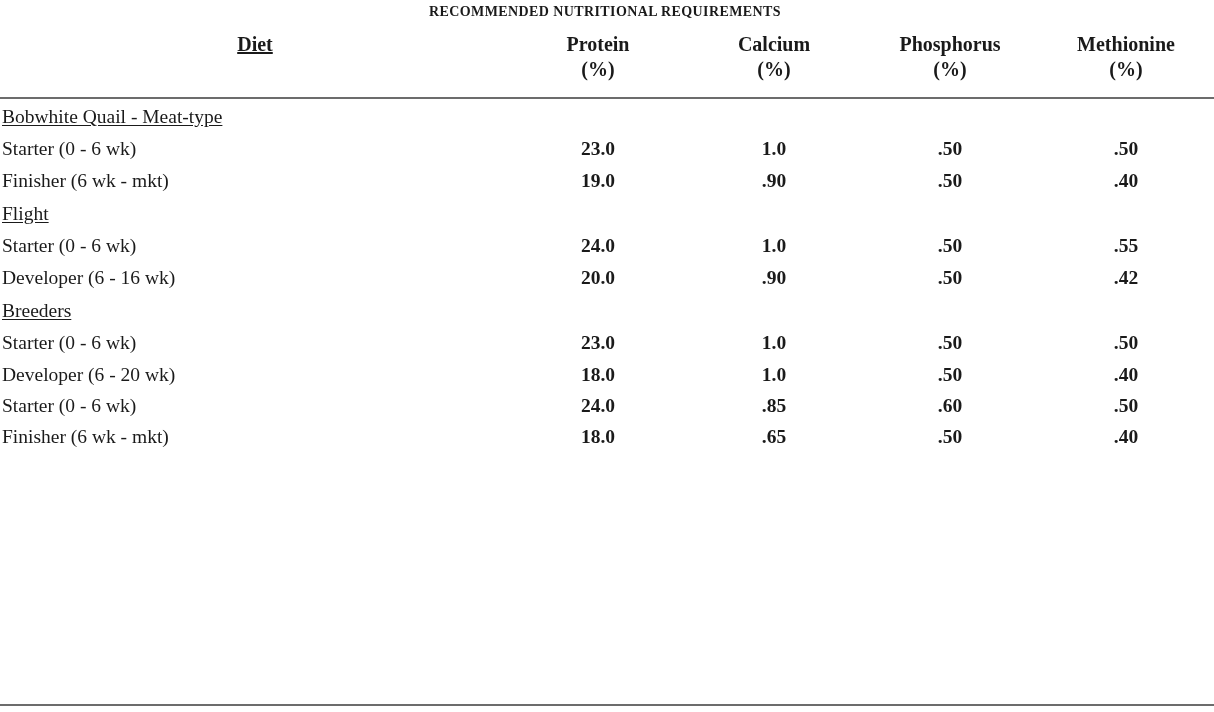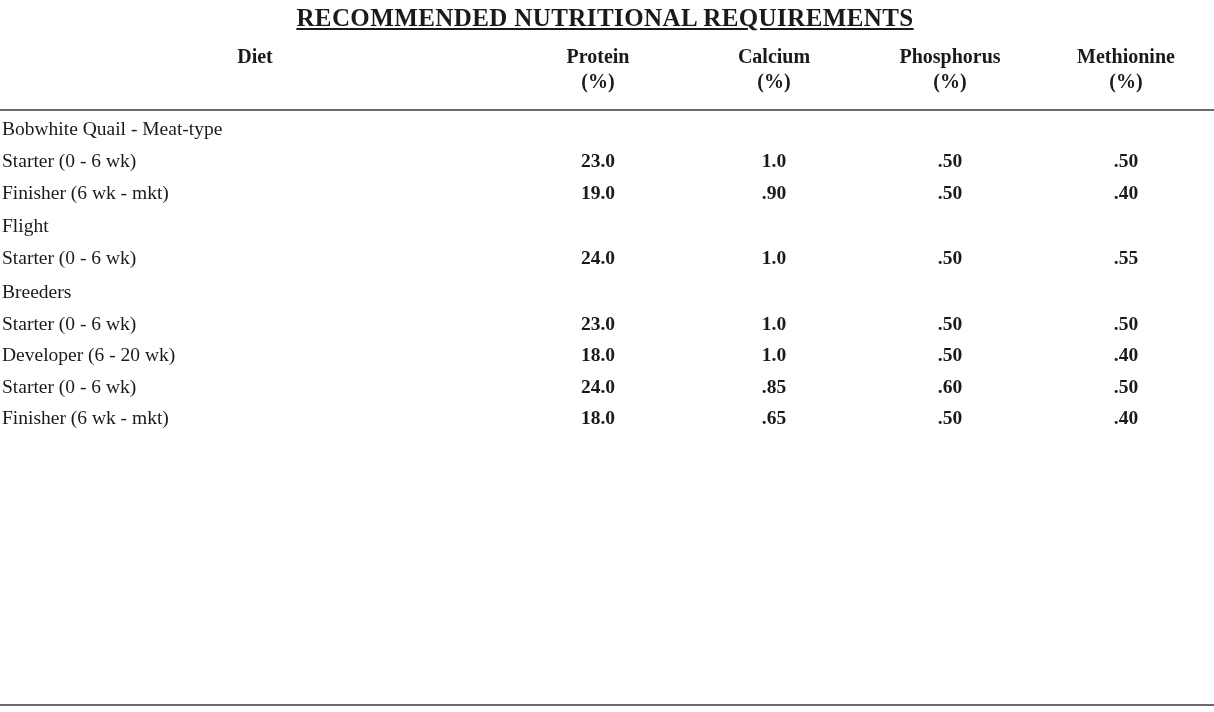--- a/index.html
+++ b/index.html
@@ -18,27 +18,26 @@
   .page {
     position: relative;
     width: 1214px;
     height: 712px;
     box-sizing: border-box;
     padding: 0;
   }
 
   .doc-title {
     text-align: center;
-    font-size: 25px;
+    font-size: 14px;
     letter-spacing: 0.4px;
     font-weight: 600;
     padding-top: 4px;
     padding-right: 4px;
     white-space: nowrap;
-    text-decoration: underline;
   }
 
   table.nutrition {
     width: 1214px;
     border-collapse: collapse;
     table-layout: fixed;
     margin-top: 6px;
   }
 
   table.nutrition col.c-diet    { width: 510px; }
@@ -48,20 +47,21 @@
     font-weight: 600;
     font-size: 20px;
     text-align: center;
     vertical-align: top;
     padding: 6px 0 10px 0;
     line-height: 1.25;
   }
   thead th.diet-head {
     vertical-align: middle;
     padding-bottom: 40px;
+    text-decoration: underline;
   }
   thead th .unit {
     display: block;
     font-weight: 600;
   }
 
   thead tr.head-rule th {
     padding: 0;
     height: 0;
   }
@@ -78,20 +78,21 @@
   tbody td.diet {
     text-align: left;
     padding-left: 2px;
   }
   tbody td.val {
     text-align: center;
     font-weight: 700;
   }
 
   tbody tr.group td.diet {
+    text-decoration: underline;
     text-underline-offset: 2px;
   }
   tbody tr.group td {
     padding-top: 5px;
     padding-bottom: 4px;
   }
 
   .bottom-rule {
     position: absolute;
     left: 0;
@@ -170,20 +171,27 @@
           <td class="val"></td>
           <td class="val"></td>
         </tr>
         <tr class="data">
           <td class="diet">Starter (0 - 6 wk)</td>
           <td class="val">24.0</td>
           <td class="val">1.0</td>
           <td class="val">.50</td>
           <td class="val">.55</td>
         </tr>
+        <tr class="data">
+          <td class="diet">Developer (6 - 16 wk)</td>
+          <td class="val">20.0</td>
+          <td class="val">.90</td>
+          <td class="val">.50</td>
+          <td class="val">.42</td>
+        </tr>
         <tr class="group">
           <td class="diet">Breeders</td>
           <td class="val"></td>
           <td class="val"></td>
           <td class="val"></td>
           <td class="val"></td>
         </tr>
         <tr class="data">
           <td class="diet">Starter (0 - 6 wk)</td>
           <td class="val">23.0</td>

